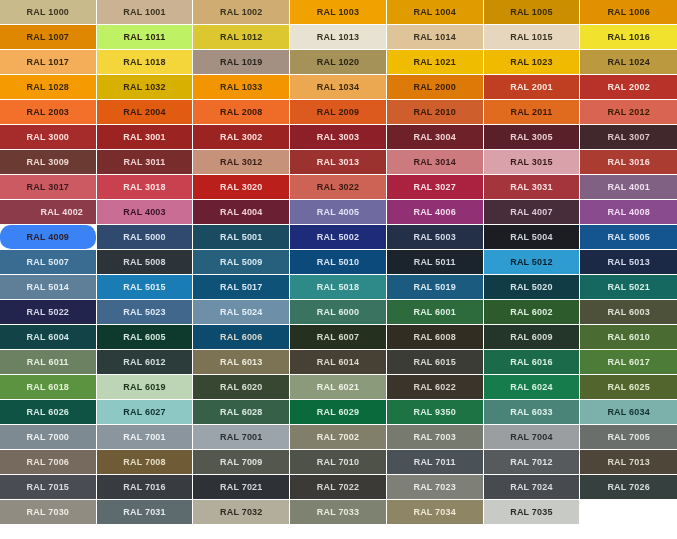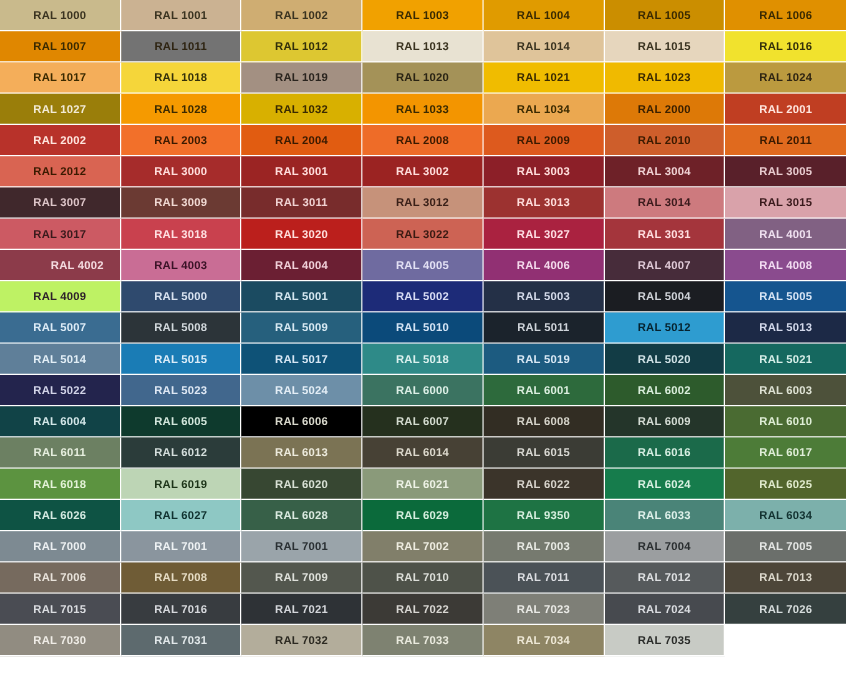--- a/index.html
+++ b/index.html
@@ -59,34 +59,33 @@
 <div id="page">
   <div id="grid">
       <div class="cell" style="background: rgb(201, 186, 140); color: rgb(58, 51, 32);">RAL 1000</div>
       <div class="cell" style="background: rgb(203, 178, 146); color: rgb(58, 51, 32);">RAL 1001</div>
       <div class="cell" style="background: rgb(207, 173, 114); color: rgb(58, 51, 32);">RAL 1002</div>
       <div class="cell" style="background: rgb(241, 161, 0); color: rgb(58, 42, 0);">RAL 1003</div>
       <div class="cell" style="background: rgb(224, 155, 0); color: rgb(58, 42, 0);">RAL 1004</div>
       <div class="cell" style="background: rgb(203, 142, 0); color: rgb(58, 42, 0);">RAL 1005</div>
       <div class="cell" style="background: rgb(224, 144, 0); color: rgb(58, 42, 0);">RAL 1006</div>
       <div class="cell" style="background: rgb(224, 135, 0); color: rgb(58, 42, 0);">RAL 1007</div>
-      <div class="cell" style="background: #737373; color: rgb(46, 36, 18);">RAL 1011</div>
+      <div class="cell" style="background: #bef264; color: rgb(46, 36, 18);">RAL 1011</div>
       <div class="cell" style="background: rgb(221, 199, 49); color: rgb(51, 48, 10);">RAL 1012</div>
       <div class="cell" style="background: rgb(232, 226, 210); color: rgb(58, 51, 32);">RAL 1013</div>
       <div class="cell" style="background: rgb(223, 196, 154); color: rgb(58, 51, 32);">RAL 1014</div>
       <div class="cell" style="background: rgb(230, 214, 189); color: rgb(58, 51, 32);">RAL 1015</div>
       <div class="cell" style="background: rgb(241, 226, 45); color: rgb(51, 48, 10);">RAL 1016</div>
       <div class="cell" style="background: rgb(244, 174, 90); color: rgb(58, 42, 0);">RAL 1017</div>
       <div class="cell" style="background: rgb(245, 214, 58); color: rgb(51, 48, 10);">RAL 1018</div>
       <div class="cell" style="background: rgb(163, 144, 130); color: rgb(42, 36, 30);">RAL 1019</div>
       <div class="cell" style="background: rgb(164, 146, 88); color: rgb(42, 36, 20);">RAL 1020</div>
       <div class="cell" style="background: rgb(240, 188, 0); color: rgb(58, 42, 0);">RAL 1021</div>
       <div class="cell" style="background: rgb(240, 186, 0); color: rgb(58, 42, 0);">RAL 1023</div>
       <div class="cell" style="background: rgb(187, 154, 63); color: rgb(46, 36, 18);">RAL 1024</div>
-      <div class="cell" style="background: rgb(154, 126, 10); color: rgb(242, 234, 214);">RAL 1027</div>
       <div class="cell" style="background: rgb(245, 154, 0); color: rgb(58, 42, 0);">RAL 1028</div>
       <div class="cell" style="background: rgb(216, 176, 0); color: rgb(58, 42, 0);">RAL 1032</div>
       <div class="cell" style="background: rgb(243, 149, 0); color: rgb(58, 42, 0);">RAL 1033</div>
       <div class="cell" style="background: rgb(235, 168, 80); color: rgb(58, 42, 0);">RAL 1034</div>
       <div class="cell" style="background: rgb(221, 121, 7); color: rgb(58, 32, 0);">RAL 2000</div>
       <div class="cell" style="background: rgb(192, 62, 34); color: rgb(255, 230, 222);">RAL 2001</div>
       <div class="cell" style="background: rgb(184, 50, 42); color: rgb(255, 230, 222);">RAL 2002</div>
       <div class="cell" style="background: rgb(242, 112, 42); color: rgb(58, 26, 0);">RAL 2003</div>
       <div class="cell" style="background: rgb(225, 92, 17); color: rgb(58, 26, 0);">RAL 2004</div>
       <div class="cell" style="background: rgb(238, 108, 40); color: rgb(58, 26, 0);">RAL 2008</div>
@@ -100,35 +99,36 @@
       <div class="cell" style="background: rgb(140, 31, 40); color: rgb(255, 222, 220);">RAL 3003</div>
       <div class="cell" style="background: rgb(110, 33, 40); color: rgb(240, 210, 212);">RAL 3004</div>
       <div class="cell" style="background: rgb(89, 32, 42); color: rgb(232, 203, 207);">RAL 3005</div>
       <div class="cell" style="background: rgb(64, 40, 44); color: rgb(221, 197, 200);">RAL 3007</div>
       <div class="cell" style="background: rgb(107, 58, 51); color: rgb(240, 216, 210);">RAL 3009</div>
       <div class="cell" style="background: rgb(120, 44, 44); color: rgb(240, 210, 210);">RAL 3011</div>
       <div class="cell" style="background: rgb(198, 146, 122); color: rgb(58, 32, 24);">RAL 3012</div>
       <div class="cell" style="background: rgb(156, 50, 48); color: rgb(255, 222, 220);">RAL 3013</div>
       <div class="cell" style="background: rgb(205, 122, 126); color: rgb(58, 26, 28);">RAL 3014</div>
       <div class="cell" style="background: rgb(217, 162, 170); color: rgb(58, 26, 28);">RAL 3015</div>
+      <div class="cell" style="background: rgb(171, 60, 50); color: rgb(255, 222, 220);">RAL 3016</div>
       <div class="cell" style="background: rgb(204, 90, 99); color: rgb(58, 26, 28);">RAL 3017</div>
       <div class="cell" style="background: rgb(201, 65, 78); color: rgb(255, 224, 226);">RAL 3018</div>
       <div class="cell" style="background: rgb(187, 31, 28); color: rgb(255, 222, 220);">RAL 3020</div>
       <div class="cell" style="background: rgb(205, 99, 84); color: rgb(58, 26, 18);">RAL 3022</div>
       <div class="cell" style="background: rgb(170, 34, 64); color: rgb(255, 222, 228);">RAL 3027</div>
       <div class="cell" style="background: rgb(164, 53, 60); color: rgb(255, 222, 224);">RAL 3031</div>
       <div class="cell" style="background: rgb(129, 97, 131); color: rgb(239, 224, 240);">RAL 4001</div>
       <div class="cell" style="background: rgb(140, 59, 74); color: rgb(244, 219, 224); padding-left: 28px;">RAL 4002</div>
       <div class="cell" style="background: rgb(201, 109, 149); color: rgb(58, 18, 38);">RAL 4003</div>
       <div class="cell" style="background: rgb(107, 31, 51); color: rgb(240, 207, 216);">RAL 4004</div>
       <div class="cell" style="background: rgb(111, 107, 160); color: rgb(226, 224, 244);">RAL 4005</div>
       <div class="cell" style="background: rgb(145, 48, 115); color: rgb(244, 218, 236);">RAL 4006</div>
       <div class="cell" style="background: rgb(71, 44, 58); color: rgb(223, 201, 214);">RAL 4007</div>
       <div class="cell" style="background: rgb(138, 75, 142); color: rgb(242, 220, 242);">RAL 4008</div>
-      <div class="cell" style="background: #bef264; color: rgb(46, 34, 42);">RAL 4009</div>
+      <div class="cell" style="background: #3b82f6; color: rgb(46, 34, 42); border-radius: 11px;">RAL 4009</div>
       <div class="cell" style="background: rgb(47, 74, 110); color: rgb(216, 226, 240);">RAL 5000</div>
       <div class="cell" style="background: rgb(27, 75, 97); color: rgb(212, 230, 240);">RAL 5001</div>
       <div class="cell" style="background: rgb(29, 43, 120); color: rgb(216, 220, 244);">RAL 5002</div>
       <div class="cell" style="background: rgb(36, 48, 71); color: rgb(212, 218, 234);">RAL 5003</div>
       <div class="cell" style="background: rgb(27, 29, 34); color: rgb(207, 210, 216);">RAL 5004</div>
       <div class="cell" style="background: rgb(21, 85, 143); color: rgb(214, 228, 244);">RAL 5005</div>
       <div class="cell" style="background: rgb(58, 108, 145); color: rgb(220, 235, 246);">RAL 5007</div>
       <div class="cell" style="background: rgb(44, 52, 57); color: rgb(210, 216, 220);">RAL 5008</div>
       <div class="cell" style="background: rgb(38, 96, 125); color: rgb(214, 232, 242);">RAL 5009</div>
       <div class="cell" style="background: rgb(11, 74, 122); color: rgb(212, 228, 244);">RAL 5010</div>
@@ -144,21 +144,21 @@
       <div class="cell" style="background: rgb(21, 104, 95); color: rgb(214, 238, 232);">RAL 5021</div>
       <div class="cell" style="background: rgb(35, 36, 77); color: rgb(210, 212, 232);">RAL 5022</div>
       <div class="cell" style="background: rgb(65, 103, 141); color: rgb(222, 232, 244);">RAL 5023</div>
       <div class="cell" style="background: rgb(109, 143, 168); color: rgb(228, 238, 246);">RAL 5024</div>
       <div class="cell" style="background: rgb(59, 115, 97); color: rgb(220, 239, 230);">RAL 6000</div>
       <div class="cell" style="background: rgb(45, 106, 60); color: rgb(220, 239, 224);">RAL 6001</div>
       <div class="cell" style="background: rgb(45, 91, 44); color: rgb(218, 238, 220);">RAL 6002</div>
       <div class="cell" style="background: rgb(77, 81, 58); color: rgb(222, 226, 212);">RAL 6003</div>
       <div class="cell" style="background: rgb(17, 67, 71); color: rgb(210, 230, 232);">RAL 6004</div>
       <div class="cell" style="background: rgb(14, 58, 45); color: rgb(210, 230, 220);">RAL 6005</div>
-      <div class="cell" style="background: #000000; color: rgb(216, 216, 204);">RAL 6006</div>
+      <div class="cell" style="background: #0c4a6e; color: rgb(216, 216, 204);">RAL 6006</div>
       <div class="cell" style="background: rgb(37, 48, 30); color: rgb(212, 220, 208);">RAL 6007</div>
       <div class="cell" style="background: rgb(50, 45, 35); color: rgb(214, 212, 202);">RAL 6008</div>
       <div class="cell" style="background: rgb(36, 53, 42); color: rgb(212, 220, 212);">RAL 6009</div>
       <div class="cell" style="background: rgb(74, 107, 50); color: rgb(223, 238, 214);">RAL 6010</div>
       <div class="cell" style="background: rgb(108, 128, 98); color: rgb(230, 238, 222);">RAL 6011</div>
       <div class="cell" style="background: rgb(43, 60, 58); color: rgb(212, 222, 220);">RAL 6012</div>
       <div class="cell" style="background: rgb(123, 115, 84); color: rgb(236, 234, 220);">RAL 6013</div>
       <div class="cell" style="background: rgb(71, 65, 53); color: rgb(220, 216, 204);">RAL 6014</div>
       <div class="cell" style="background: rgb(59, 60, 53); color: rgb(216, 216, 210);">RAL 6015</div>
       <div class="cell" style="background: rgb(27, 106, 74); color: rgb(214, 238, 226);">RAL 6016</div>

